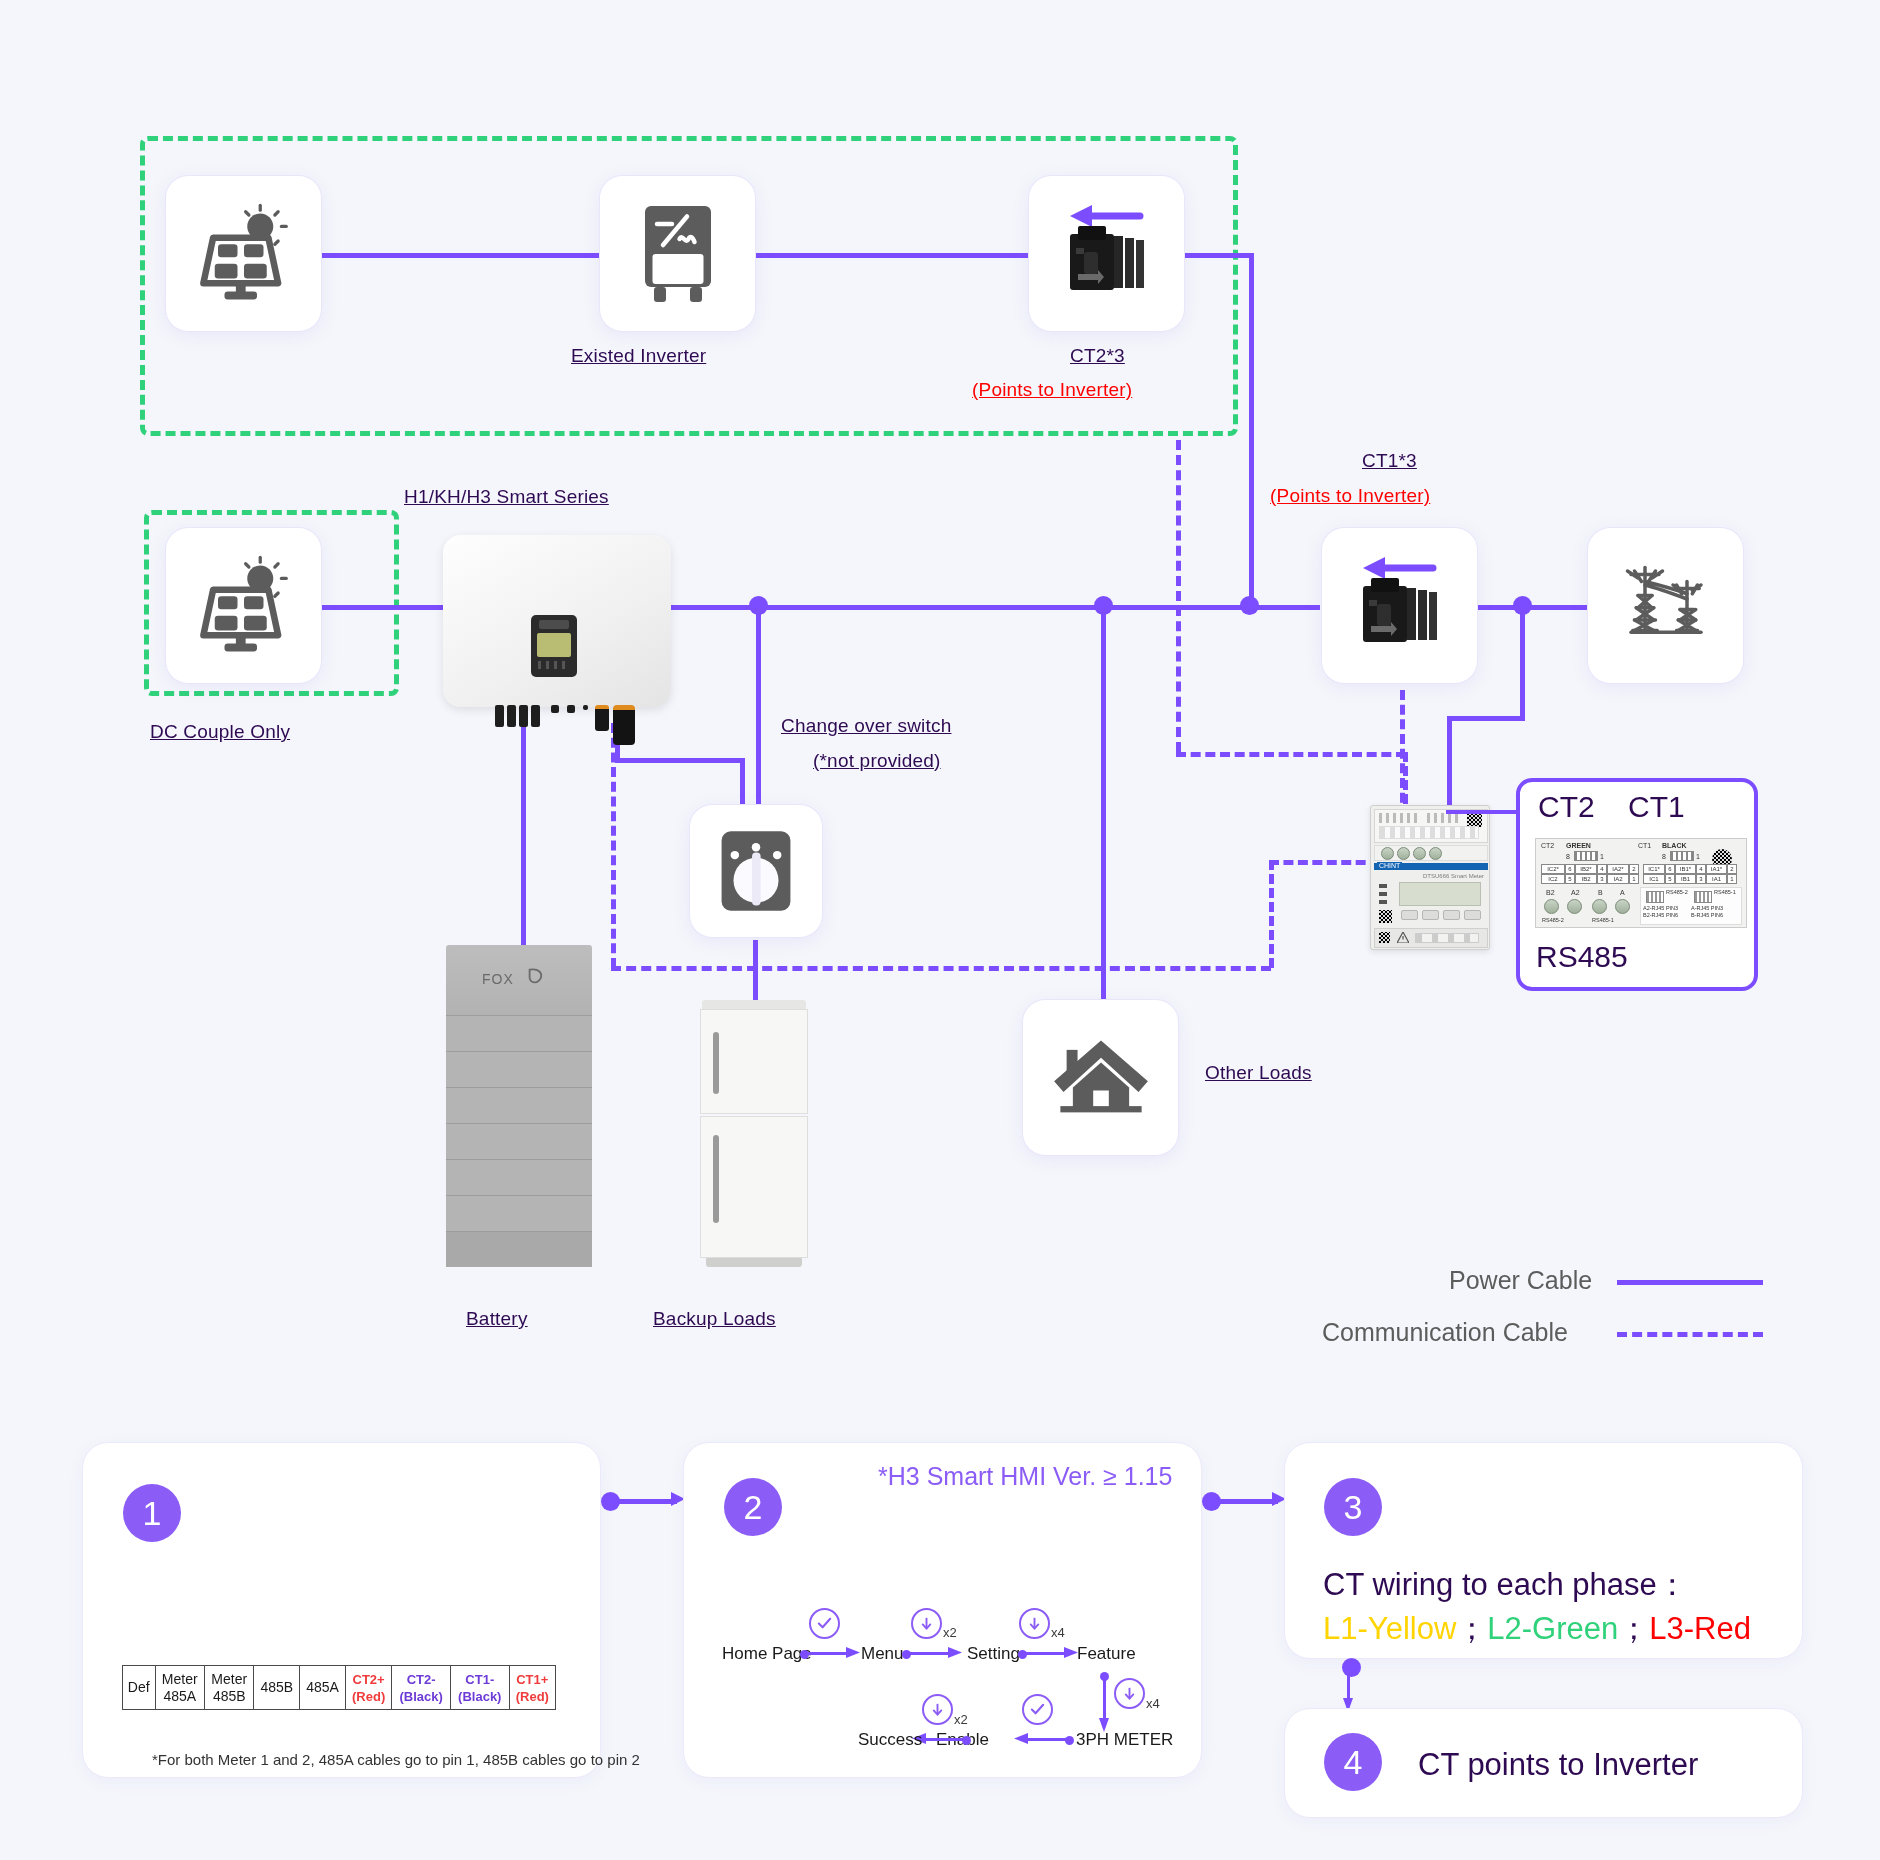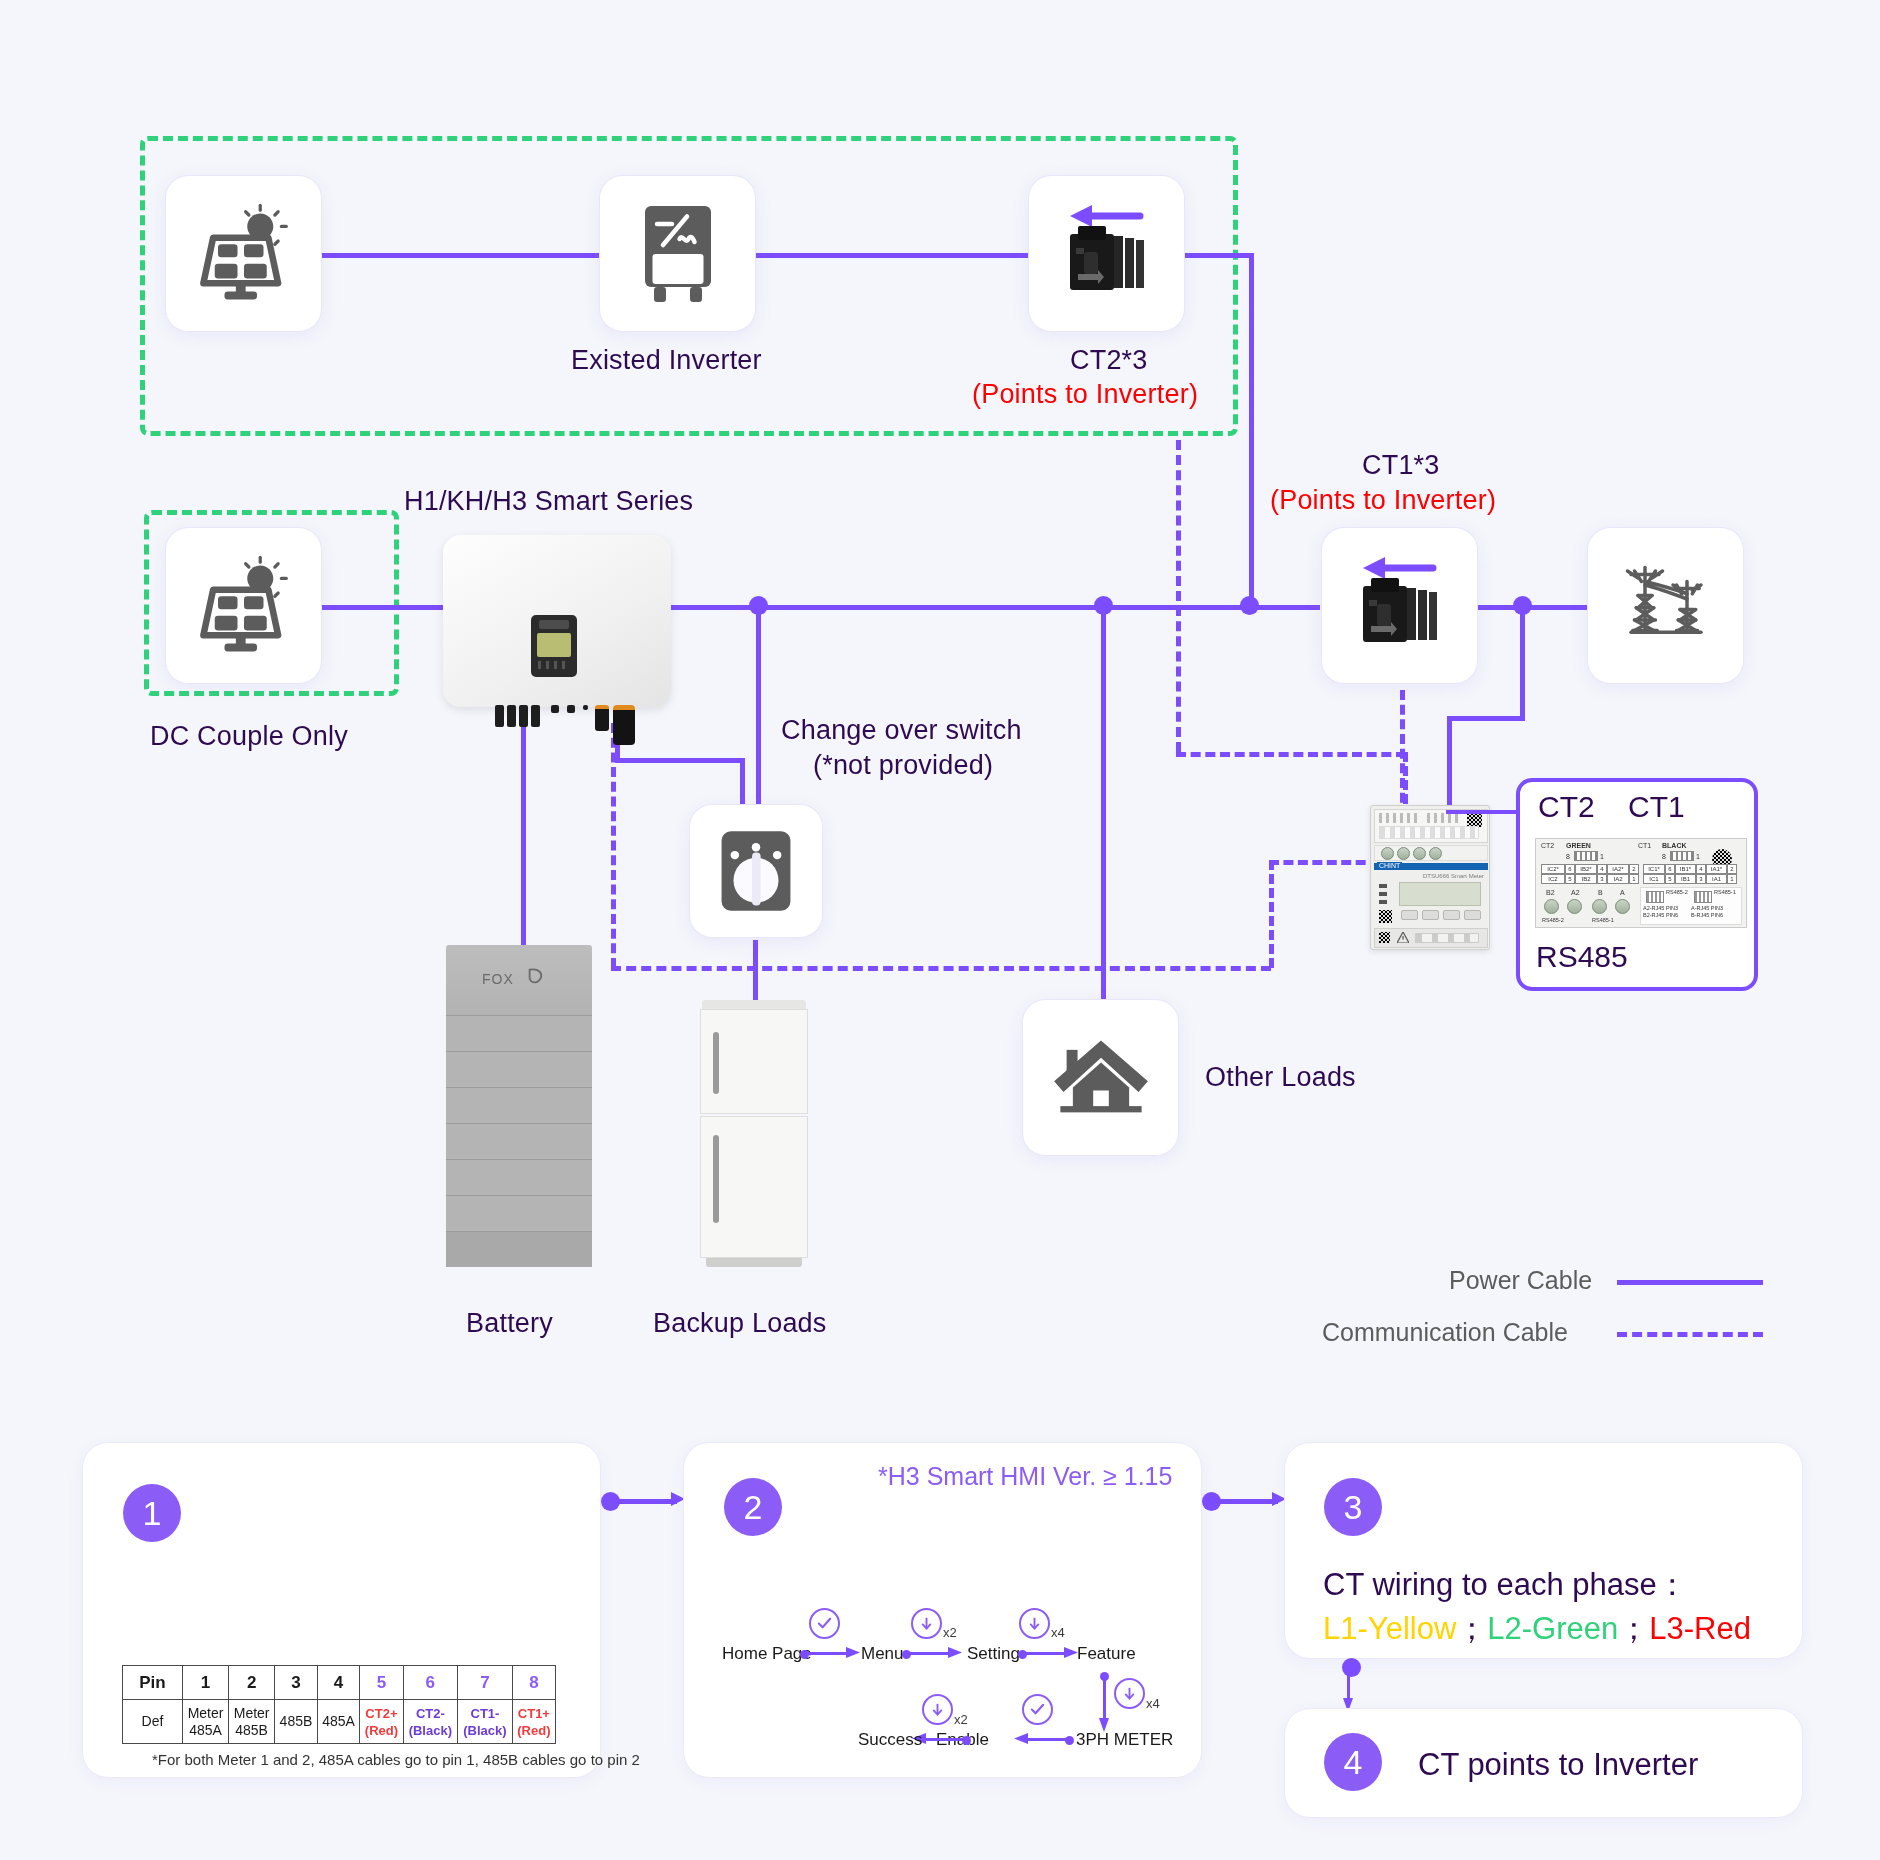--- a/index.html
+++ b/index.html
@@ -16,23 +16,24 @@
   .card {
     position: absolute;
     background: #fff;
     border-radius: 22px;
     box-shadow: 0 0 0 1px #e8e6fb, 0 4px 18px rgba(120,100,220,.10);
     display: flex; align-items: center; justify-content: center;
   }
   .lbl {
     position: absolute;
     color: #2e0a53;
-    font-size: 27px;
+    font-size: 19px;
     letter-spacing: .2px;
     white-space: nowrap;
+    text-decoration: underline;
   }
   .lbl.red { color: #ff0000; }
   .wire { position: absolute; background: #7c4dff; }
   .wire.h { height: 5px; }
   .wire.v { width: 5px; }
   .dwire { position: absolute; }
   .dwire.h {
     height: 0; border-top: 5px dashed #7c4dff;
   }
   .dwire.v {
@@ -578,31 +579,20 @@
   <div class="wire h" style="left:1617px; top:1280px; width:146px;"></div>
 
   <div class="leg-txt" style="left:1322px; top:1318px;">Communication Cable</div>
   <div class="dwire h" style="left:1617px; top:1332px; width:146px;"></div>
 
   <div class="step-panel" style="left:82px; top:1442px; width:519px; height:336px;"></div>
   <div class="step-badge" style="left:123px; top:1484px;">1</div>
 
   <table class="pins" style="left:122px; top:1665px; width:434px;">
     <tbody>
-        <tr>
-      <td class="hdr" style="width:60px;">Pin</td>
-      <td class="hdr">1</td>
-      <td class="hdr">2</td>
-      <td class="hdr">3</td>
-      <td class="hdr">4</td>
-      <td class="hdr vio">5</td>
-      <td class="hdr vio">6</td>
-      <td class="hdr vio">7</td>
-      <td class="hdr vio">8</td>
-    </tr>
     <tr>
       <td class="body">Def</td>
       <td class="body">Meter<br>485A</td>
       <td class="body">Meter<br>485B</td>
       <td class="body">485B</td>
       <td class="body">485A</td>
       <td class="body">
         <span class="ct-red">CT2+</span><br>
         <span class="ct-red">(Red)</span>
       </td>

